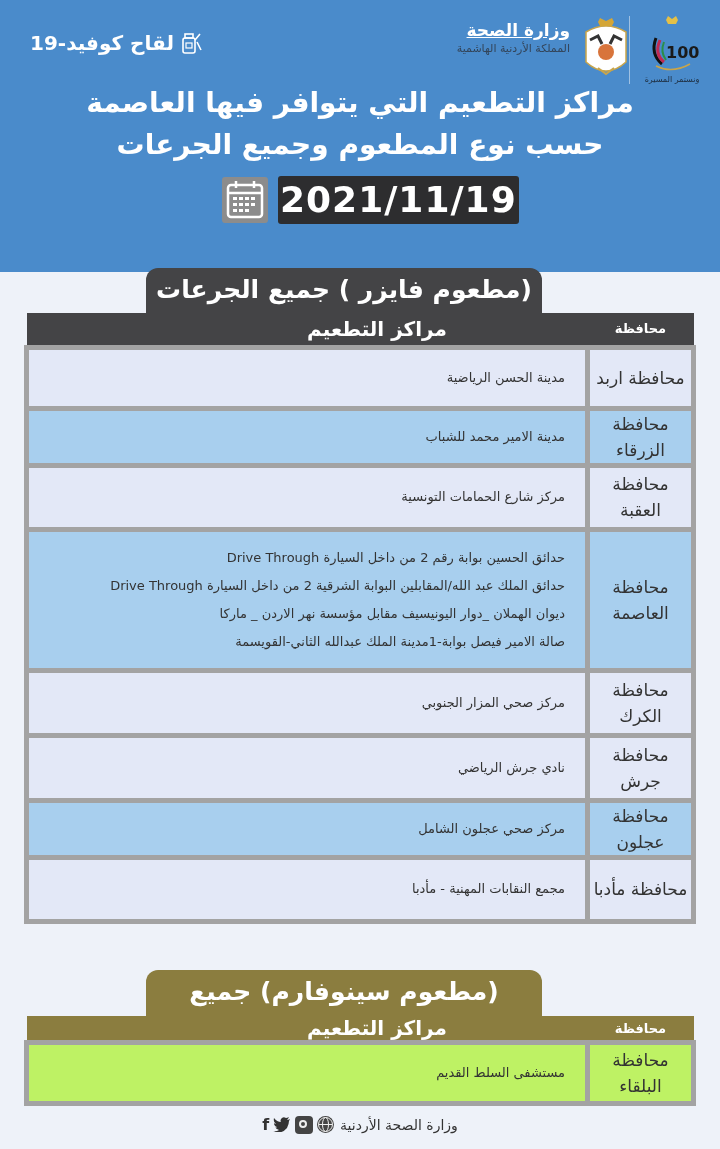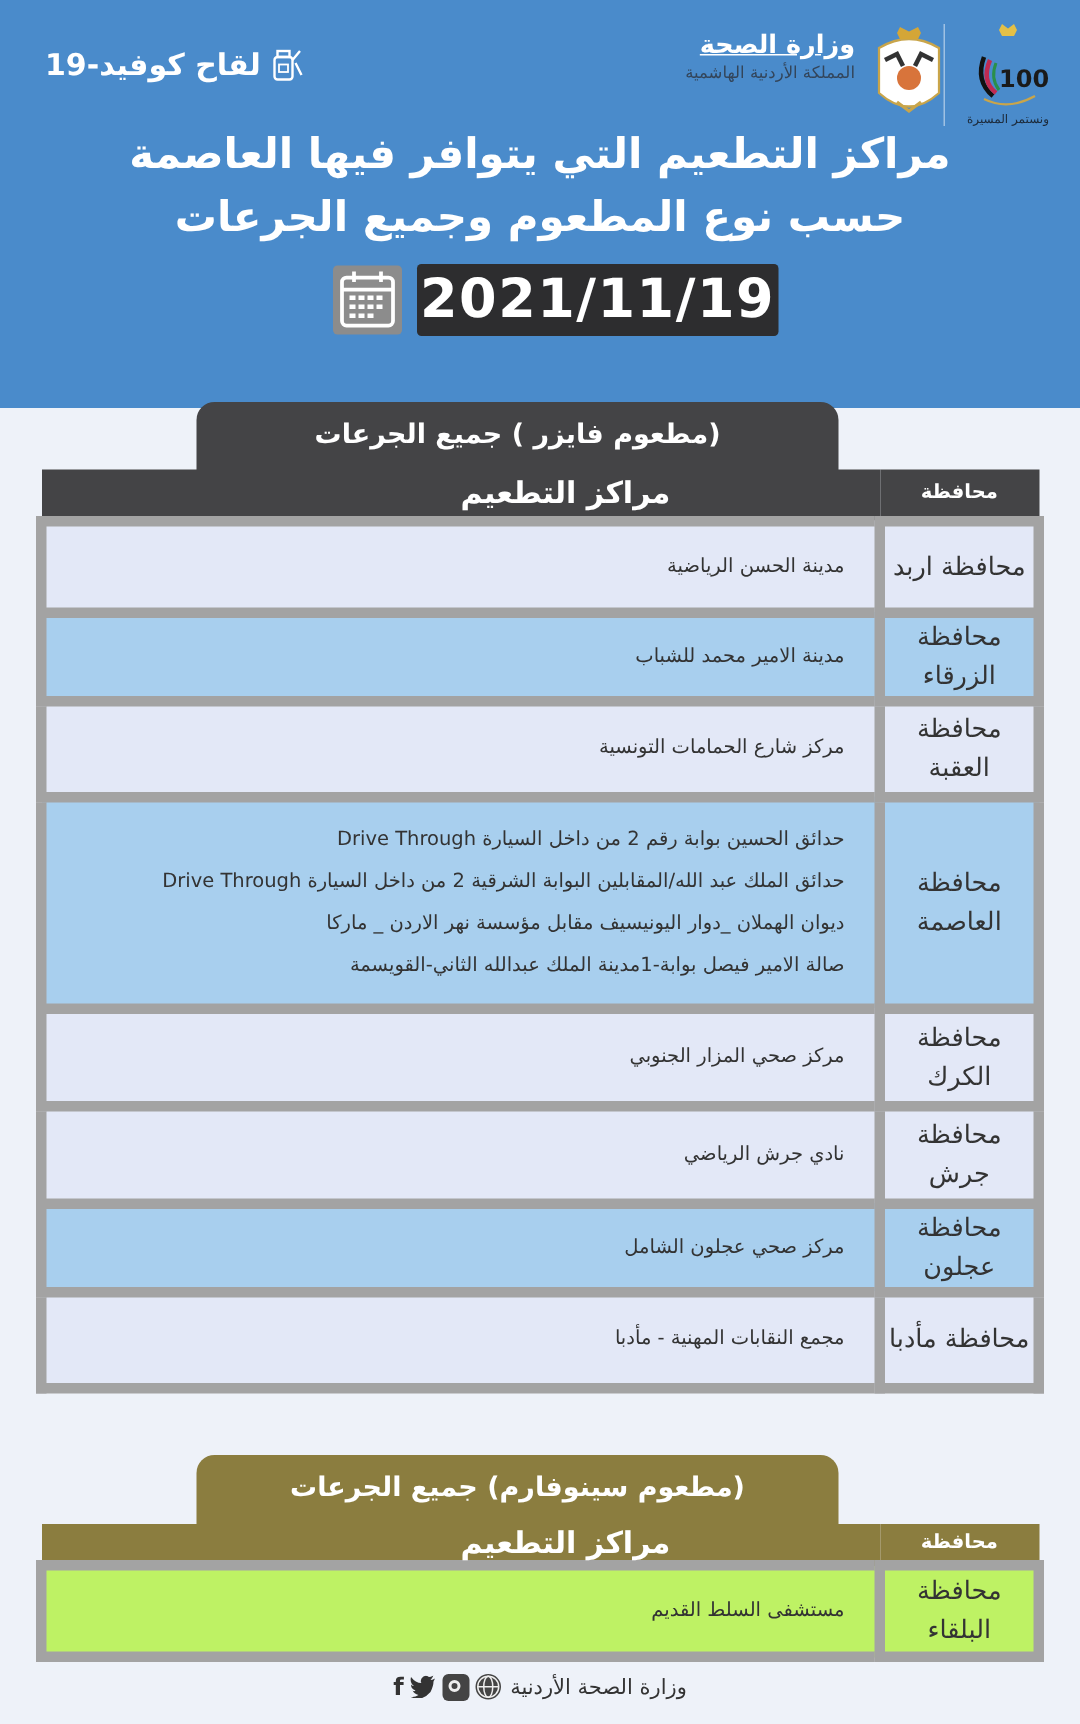--- a/index.html
+++ b/index.html
@@ -20,33 +20,33 @@
   .centennial .cap { position: absolute; bottom: 0; left: 0; width: 60px; text-align: center; font-size: 8px; color: #1c2a3a; direction: rtl; }
 
   .title { position: absolute; left: 0; width: 720px; text-align: center; color: #fff; font-weight: bold; font-size: 28px; direction: rtl; }
   .title.t1 { top: 86px; }
   .title.t2 { top: 128px; }
 
   .date-wrap { position: absolute; top: 176px; left: 222px; display: flex; gap: 10px; align-items: center; }
   .cal { width: 46px; height: 46px; background: #8c8c8c; border-radius: 3px; position: relative; }
   .date-box { background: #2d2d2f; color: #fff; font-size: 36px; font-weight: bold; padding: 2px 2px; border-radius: 3px; height: 48px; line-height: 44px; letter-spacing: 1px; font-family: "DejaVu Sans", sans-serif; }
 
-  .tab { position: absolute; left: 131px; width: 428px; height: 46px; border-radius: 12px 12px 0 0; color: #fff; font-size: 18px; font-weight: bold; text-align: center; line-height: 44px; direction: rtl; }
+  .tab { position: absolute; left: 146px; width: 396px; height: 46px; border-radius: 12px 12px 0 0; color: #fff; font-size: 25px; font-weight: bold; text-align: center; line-height: 44px; direction: rtl; }
   .tab.dark { top: 268px; background: #444446; }
   .tab.olive { top: 970px; background: #8b7d3f; }
 
   table { position: absolute; left: 24px; width: 672px; border-collapse: collapse; direction: rtl; }
   table.t-pfizer { top: 313px; }
   table.t-sino { top: 1016px; }
   th { color: #fff; font-weight: bold; font-size: 20px; height: 34px; }
   table.t-pfizer th { background: #444446; }
   table.t-sino th { background: #8b7d3f; height: 26px; }
   th.gov { width: 106px; text-align: center; font-size: 13px; }
   th.centers { text-align: center; padding-left: 140px; }
-  td { border: 7px solid #a3a3a3; font-size: 13px; color: #333; }
+  td { border: 5px solid #a3a3a3; font-size: 13px; color: #333; }
   td.gov { width: 106px; text-align: center; font-size: 17px; line-height: 26px; color: #333; }
   td.centers { text-align: right; padding-right: 20px; line-height: 28px; }
   tr.light td { background: #e3e8f7; }
   tr.blue td { background: #a8cfee; }
   tr.white td { background: #bef264; }
 
   .footer { position: absolute; top: 1115px; left: 0; width: 720px; display: flex; justify-content: center; align-items: center; gap: 6px; direction: rtl; color: #333; font-size: 14px; }
   .social { display: flex; gap: 4px; align-items: center; direction: ltr; }
   .social span { display: inline-block; font-weight: bold; color: #333; font-size: 16px; }
   .ig { width: 18px; height: 18px; background: #444; border-radius: 4px; position: relative; }

